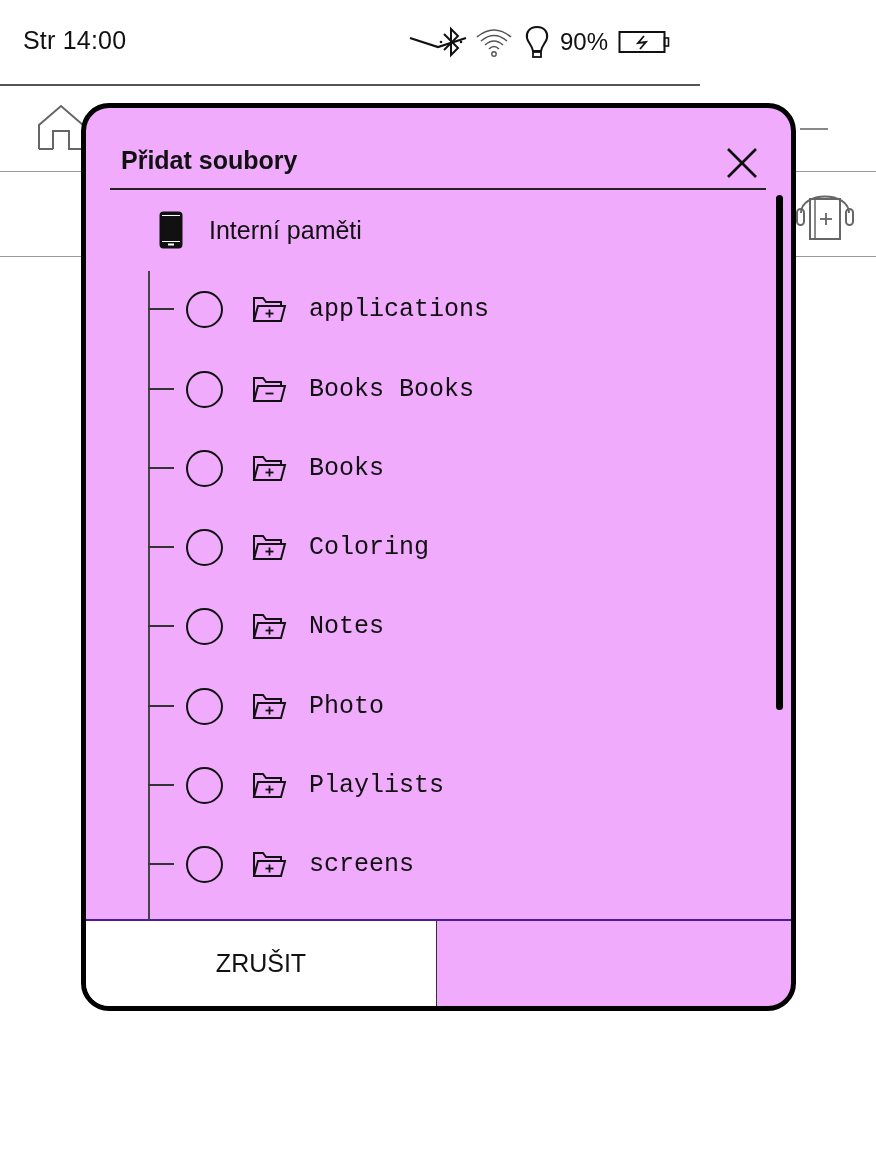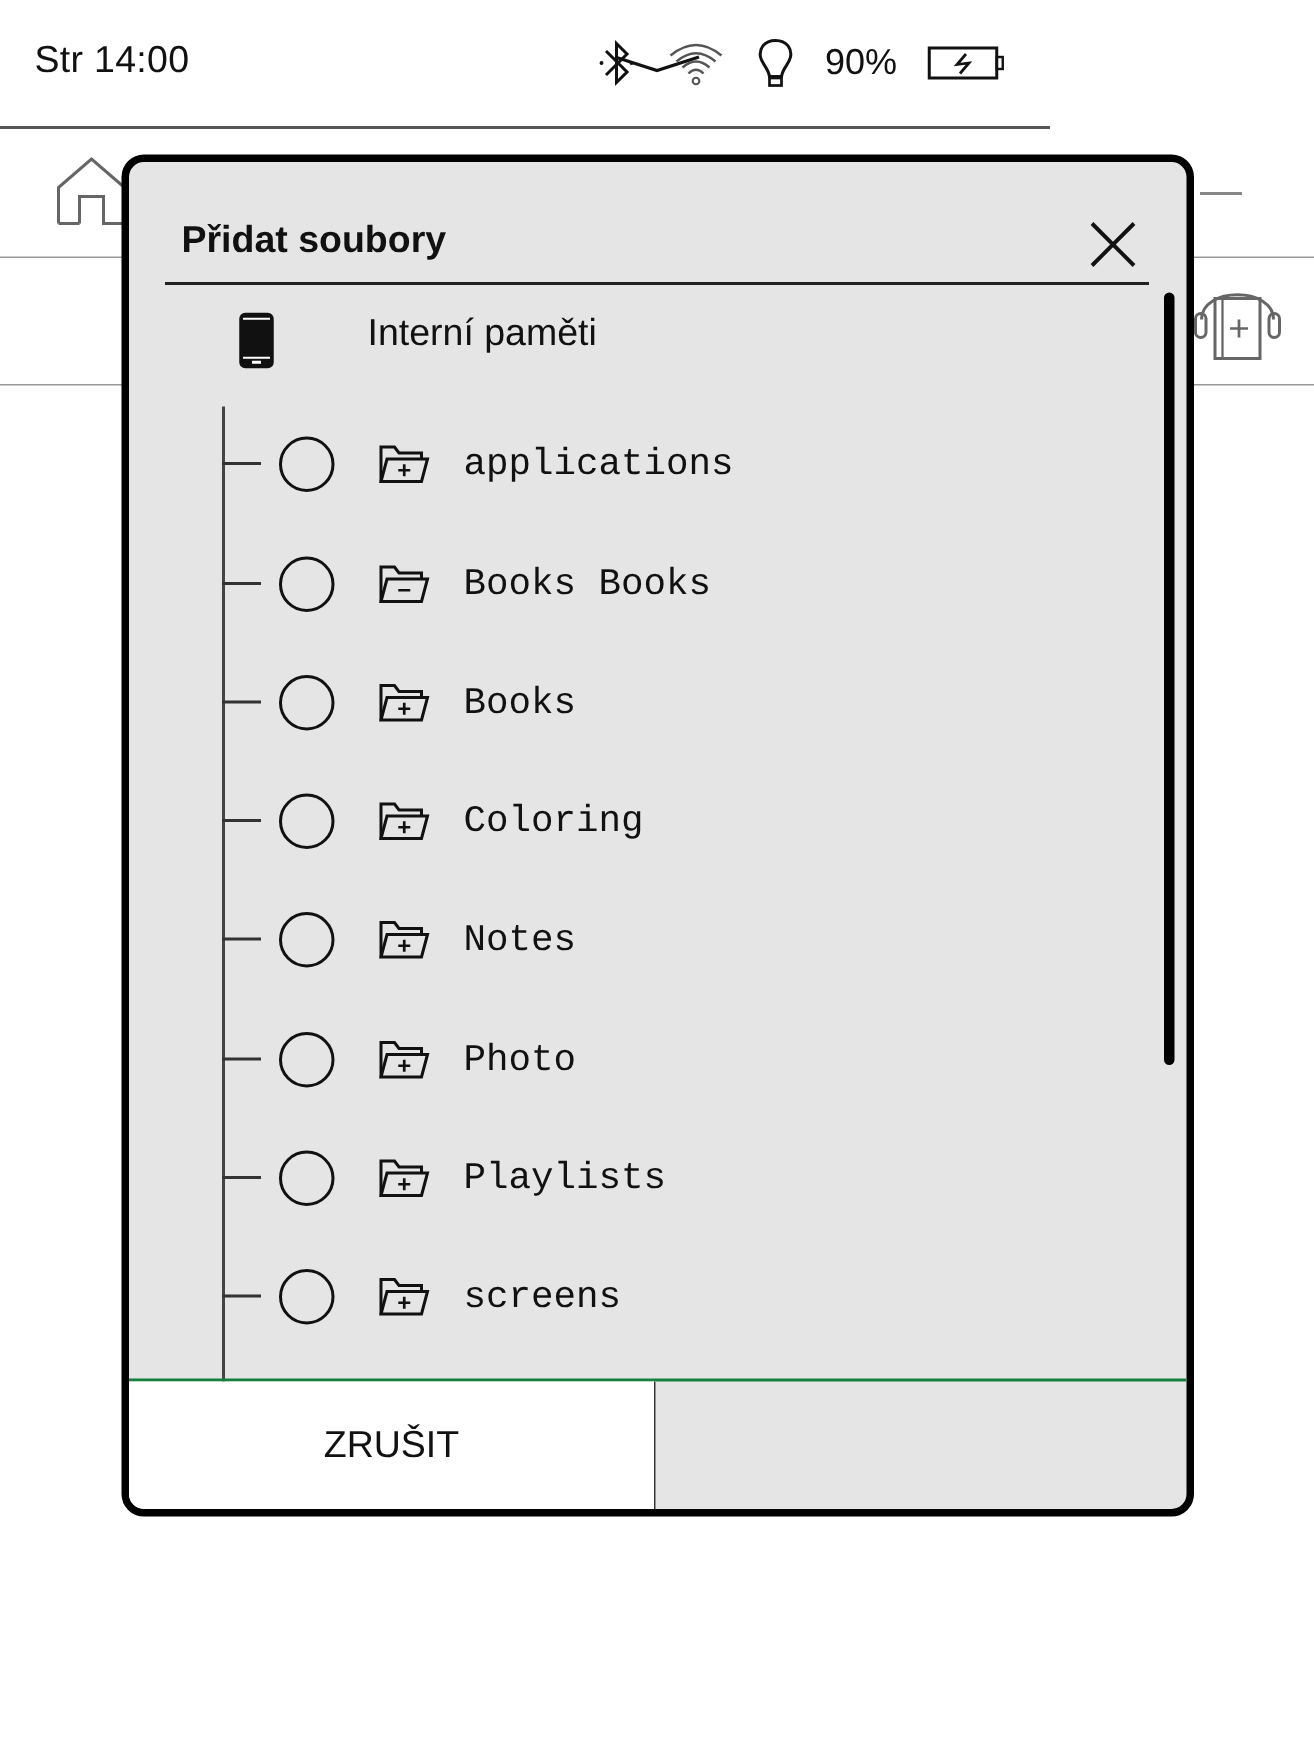--- a/index.html
+++ b/index.html
@@ -3,51 +3,51 @@
 <meta charset="utf-8">
 <style>
   * { box-sizing: border-box; margin: 0; padding: 0; }
   html, body { width: 876px; height: 1168px; background: #ffffff; overflow: hidden; }
   body { position: relative; font-family: "Liberation Sans", "DejaVu Sans", sans-serif; color: #111; }
 
   
   .statusbar { position: absolute; left: 0; top: 0; width: 700px; height: 86px; border-bottom: 2px solid #555; }
   .status-time { position: absolute; left: 23px; top: 26px; font-size: 25px; color: #111; letter-spacing: 0.2px; }
   .status-chevron { position: absolute; left: 408px; top: 34px; width: 60px; height: 16px; }
-  .status-right { position: absolute; right: 30px; top: 22px; height: 40px; display: flex; align-items: center; gap: 20px; }
+  .status-right { position: absolute; right: 30px; top: 22px; height: 40px; display: flex; align-items: center; gap: 10px; }
   .status-pct { font-size: 24px; color: #111; }
 
   
   .bg-home { position: absolute; left: 36px; top: 103px; width: 50px; height: 50px; }
   .bg-line1 { position: absolute; left: 0; top: 171px; width: 876px; height: 1px; background: #999; }
   .bg-line2 { position: absolute; left: 0; top: 256px; width: 876px; height: 1px; background: #999; }
   .bg-dash { position: absolute; left: 800px; top: 128px; width: 28px; height: 2px; background: #888; }
   .bg-audio { position: absolute; left: 795px; top: 183px; width: 60px; height: 58px; }
 
   
-  .dialog { position: absolute; left: 81px; top: 103px; width: 715px; height: 908px; background: #e5e5e5; border: 5px solid #000; border-radius: 15px; overflow: hidden; }
+  .dialog { position: absolute; left: 81px; top: 103px; width: 715px; height: 908px; background: #f0abfc; border: 5px solid #000; border-radius: 28px; overflow: hidden; }
   .dlg-title { position: absolute; left: 35px; top: 38px; font-size: 25px; font-weight: bold; color: #111; }
   .dlg-close { position: absolute; left: 639px; top: 38px; width: 34px; height: 34px; cursor: pointer; }
   .dlg-divider { position: absolute; left: 24px; top: 80px; width: 656px; height: 2px; background: #222; }
 
-  .storage-row { position: absolute; left: 70px; top: 100px; height: 44px; display: flex; align-items: flex-start; gap: 36px; }
+  .storage-row { position: absolute; left: 70px; top: 100px; height: 44px; display: flex; align-items: center; }
   .storage-icon { width: 24px; height: 38px; margin-left: 3px; }
   .storage-label { margin-left: 26px; font-size: 25px; color: #111; }
 
   .tree-line { position: absolute; left: 62px; top: 163px; width: 2px; height: 652px; background: #444; }
   .tree { position: absolute; left: 0; top: 166px; width: 680px; }
   .tree-row { position: absolute; left: 62px; height: 60px; width: 600px; display: flex; align-items: center; cursor: pointer; font-family: Liberation Mono, monospace; }
   .tree-branch { width: 26px; height: 2px; background: #333; flex: none; }
   .tree-radio { width: 37px; height: 37px; border: 2.5px solid #111; border-radius: 50%; margin-left: 12px; flex: none; }
   .tree-folder { width: 36px; height: 30px; margin-left: 28px; flex: none; }
   .tree-label { margin-left: 22px; font-size: 25px; color: #111; white-space: nowrap; }
 
   .scrollbar { position: absolute; left: 690px; top: 87px; width: 7px; height: 515px; background: #000; border-radius: 4px; }
 
-  .footer { position: absolute; left: 0; top: 811px; width: 705px; height: 87px; border-top: 2px solid #15803d; display: flex; }
+  .footer { position: absolute; left: 0; top: 811px; width: 705px; height: 87px; border-top: 2px solid #4c1d95; display: flex; }
   .footer-btn { flex: 1; display: flex; align-items: center; justify-content: center; font-size: 25px; color: #111; cursor: pointer; background: #fff; }
   .footer-btn.left { border-right: 1.5px solid #333; flex: 0 0 351px; }
 </style>
 </head>
 <body>
 
 <div class="statusbar">
   <span class="status-time">Str 14:00</span>
   <svg class="status-chevron" viewBox="0 0 60 16">
     <polyline points="2,4 30,13 58,4" fill="none" stroke="#111" stroke-width="2.2"></polyline>

